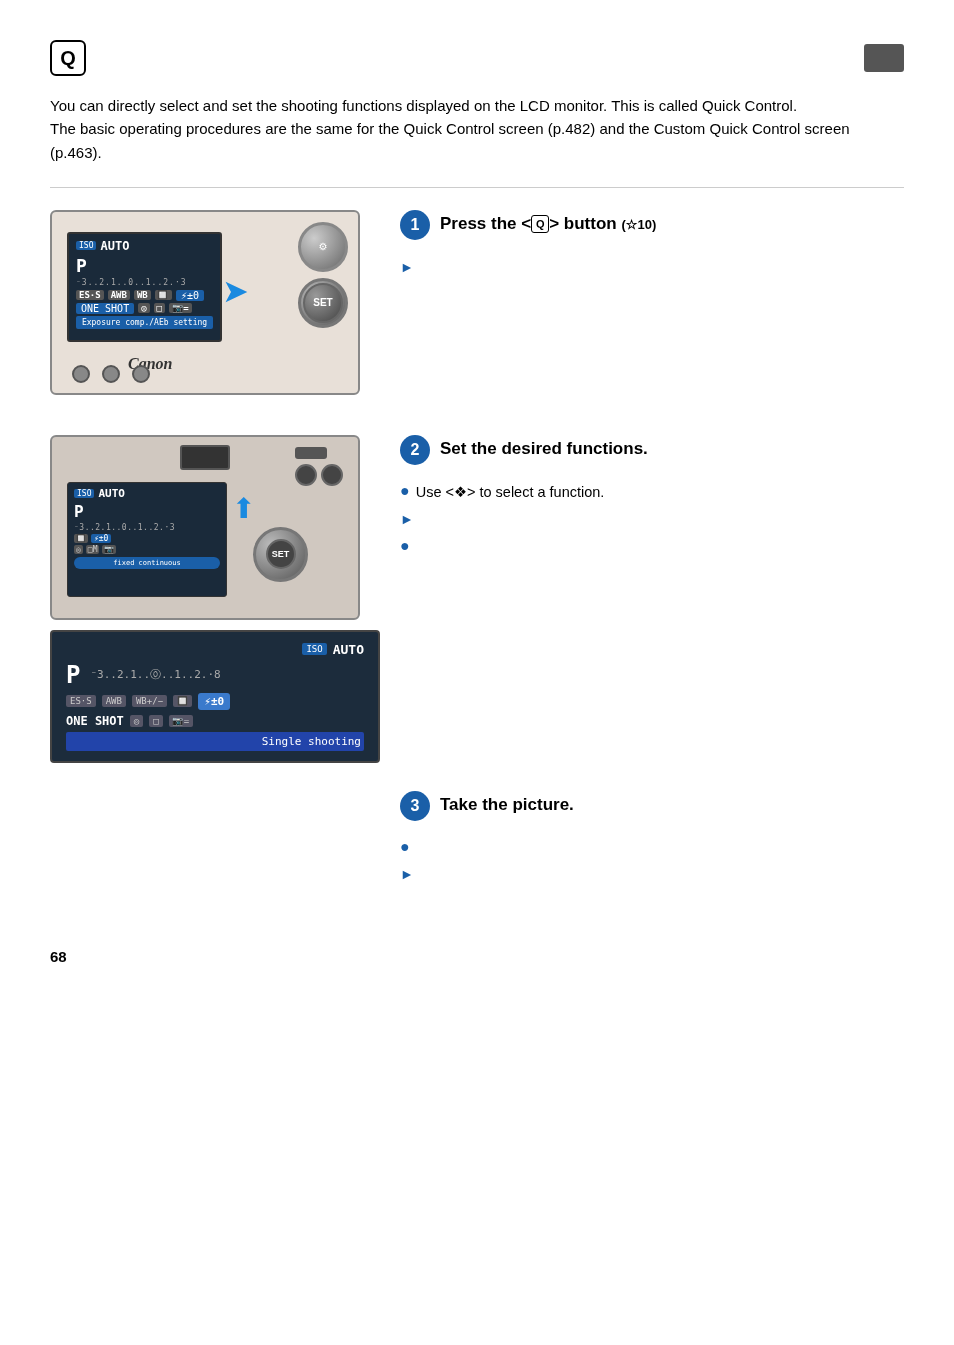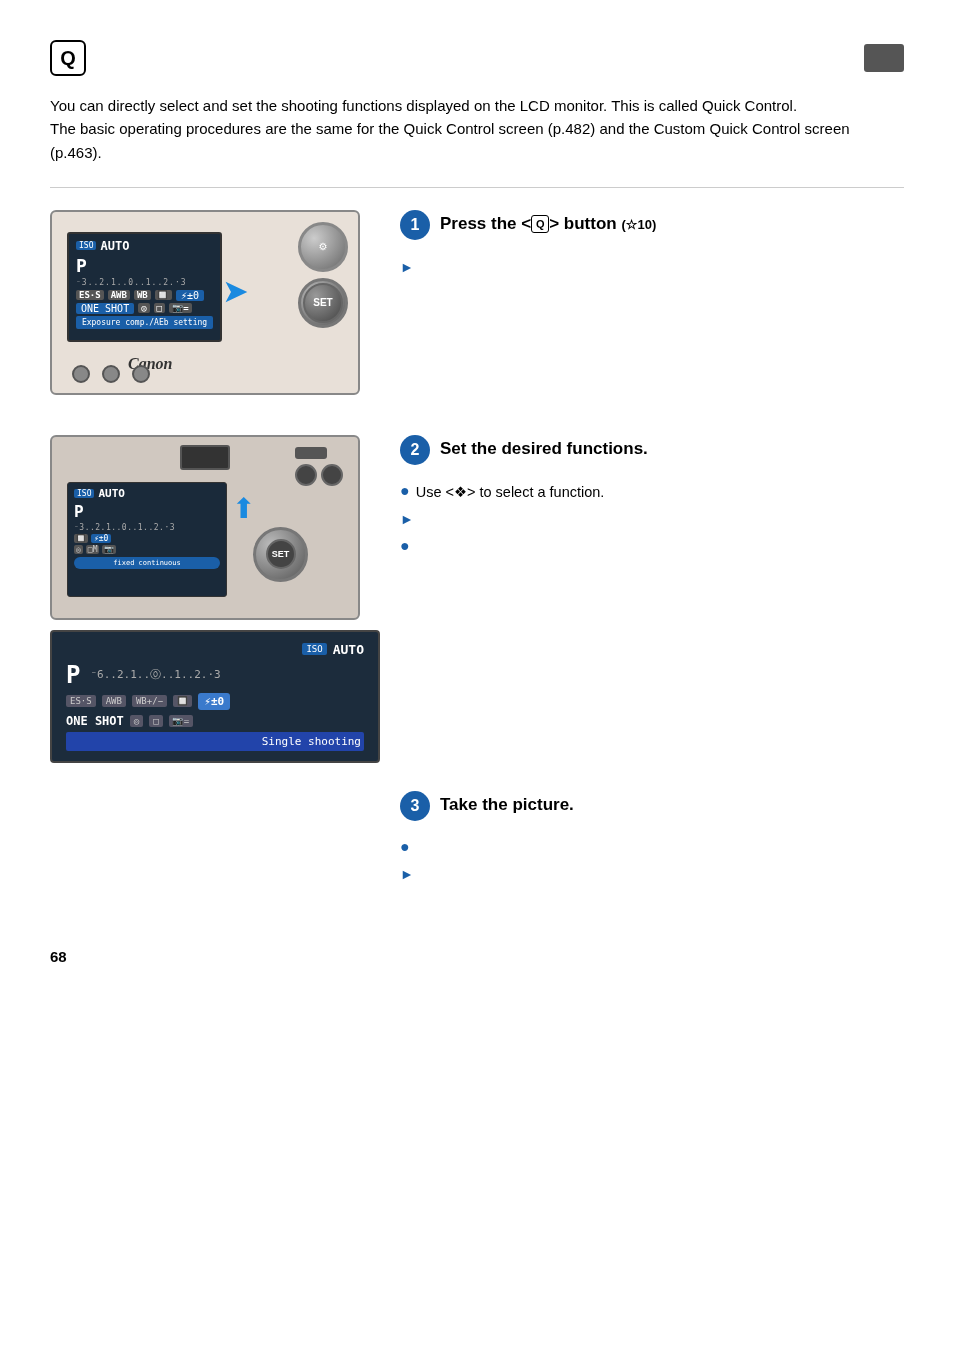--- a/index.html
+++ b/index.html
@@ -533,21 +533,21 @@
         </div>
       </div>
 
       <div class="lcd-panel">
         <div class="lcd-panel-row1">
           <span class="tag-blue">ISO</span>
           <span style="color:#fff;font-size:13px;font-weight:bold;">AUTO</span>
         </div>
         <div class="lcd-panel-row2">
           <span style="font-size:24px;font-weight:bold;color:#fff;margin-right:4px;">P</span>
-          <span style="color:#aaa;font-size:11px;">⁻6..2.1..⓪..1..2.·3</span>
+          <span style="color:#aaa;font-size:11px;">⁻3..2.1..⓪..1..2.·8</span>
         </div>
         <div class="lcd-panel-row3">
           <span class="tag">ES·S</span>
           <span class="tag">AWB</span>
           <span class="tag">WB+/−</span>
           <span class="tag">🔲</span>
           <span class="tag-bright">⚡±0</span>
         </div>
         <div class="lcd-panel-row4">
           <span style="color:#fff;font-size:12px;font-weight:bold;">ONE SHOT</span>

